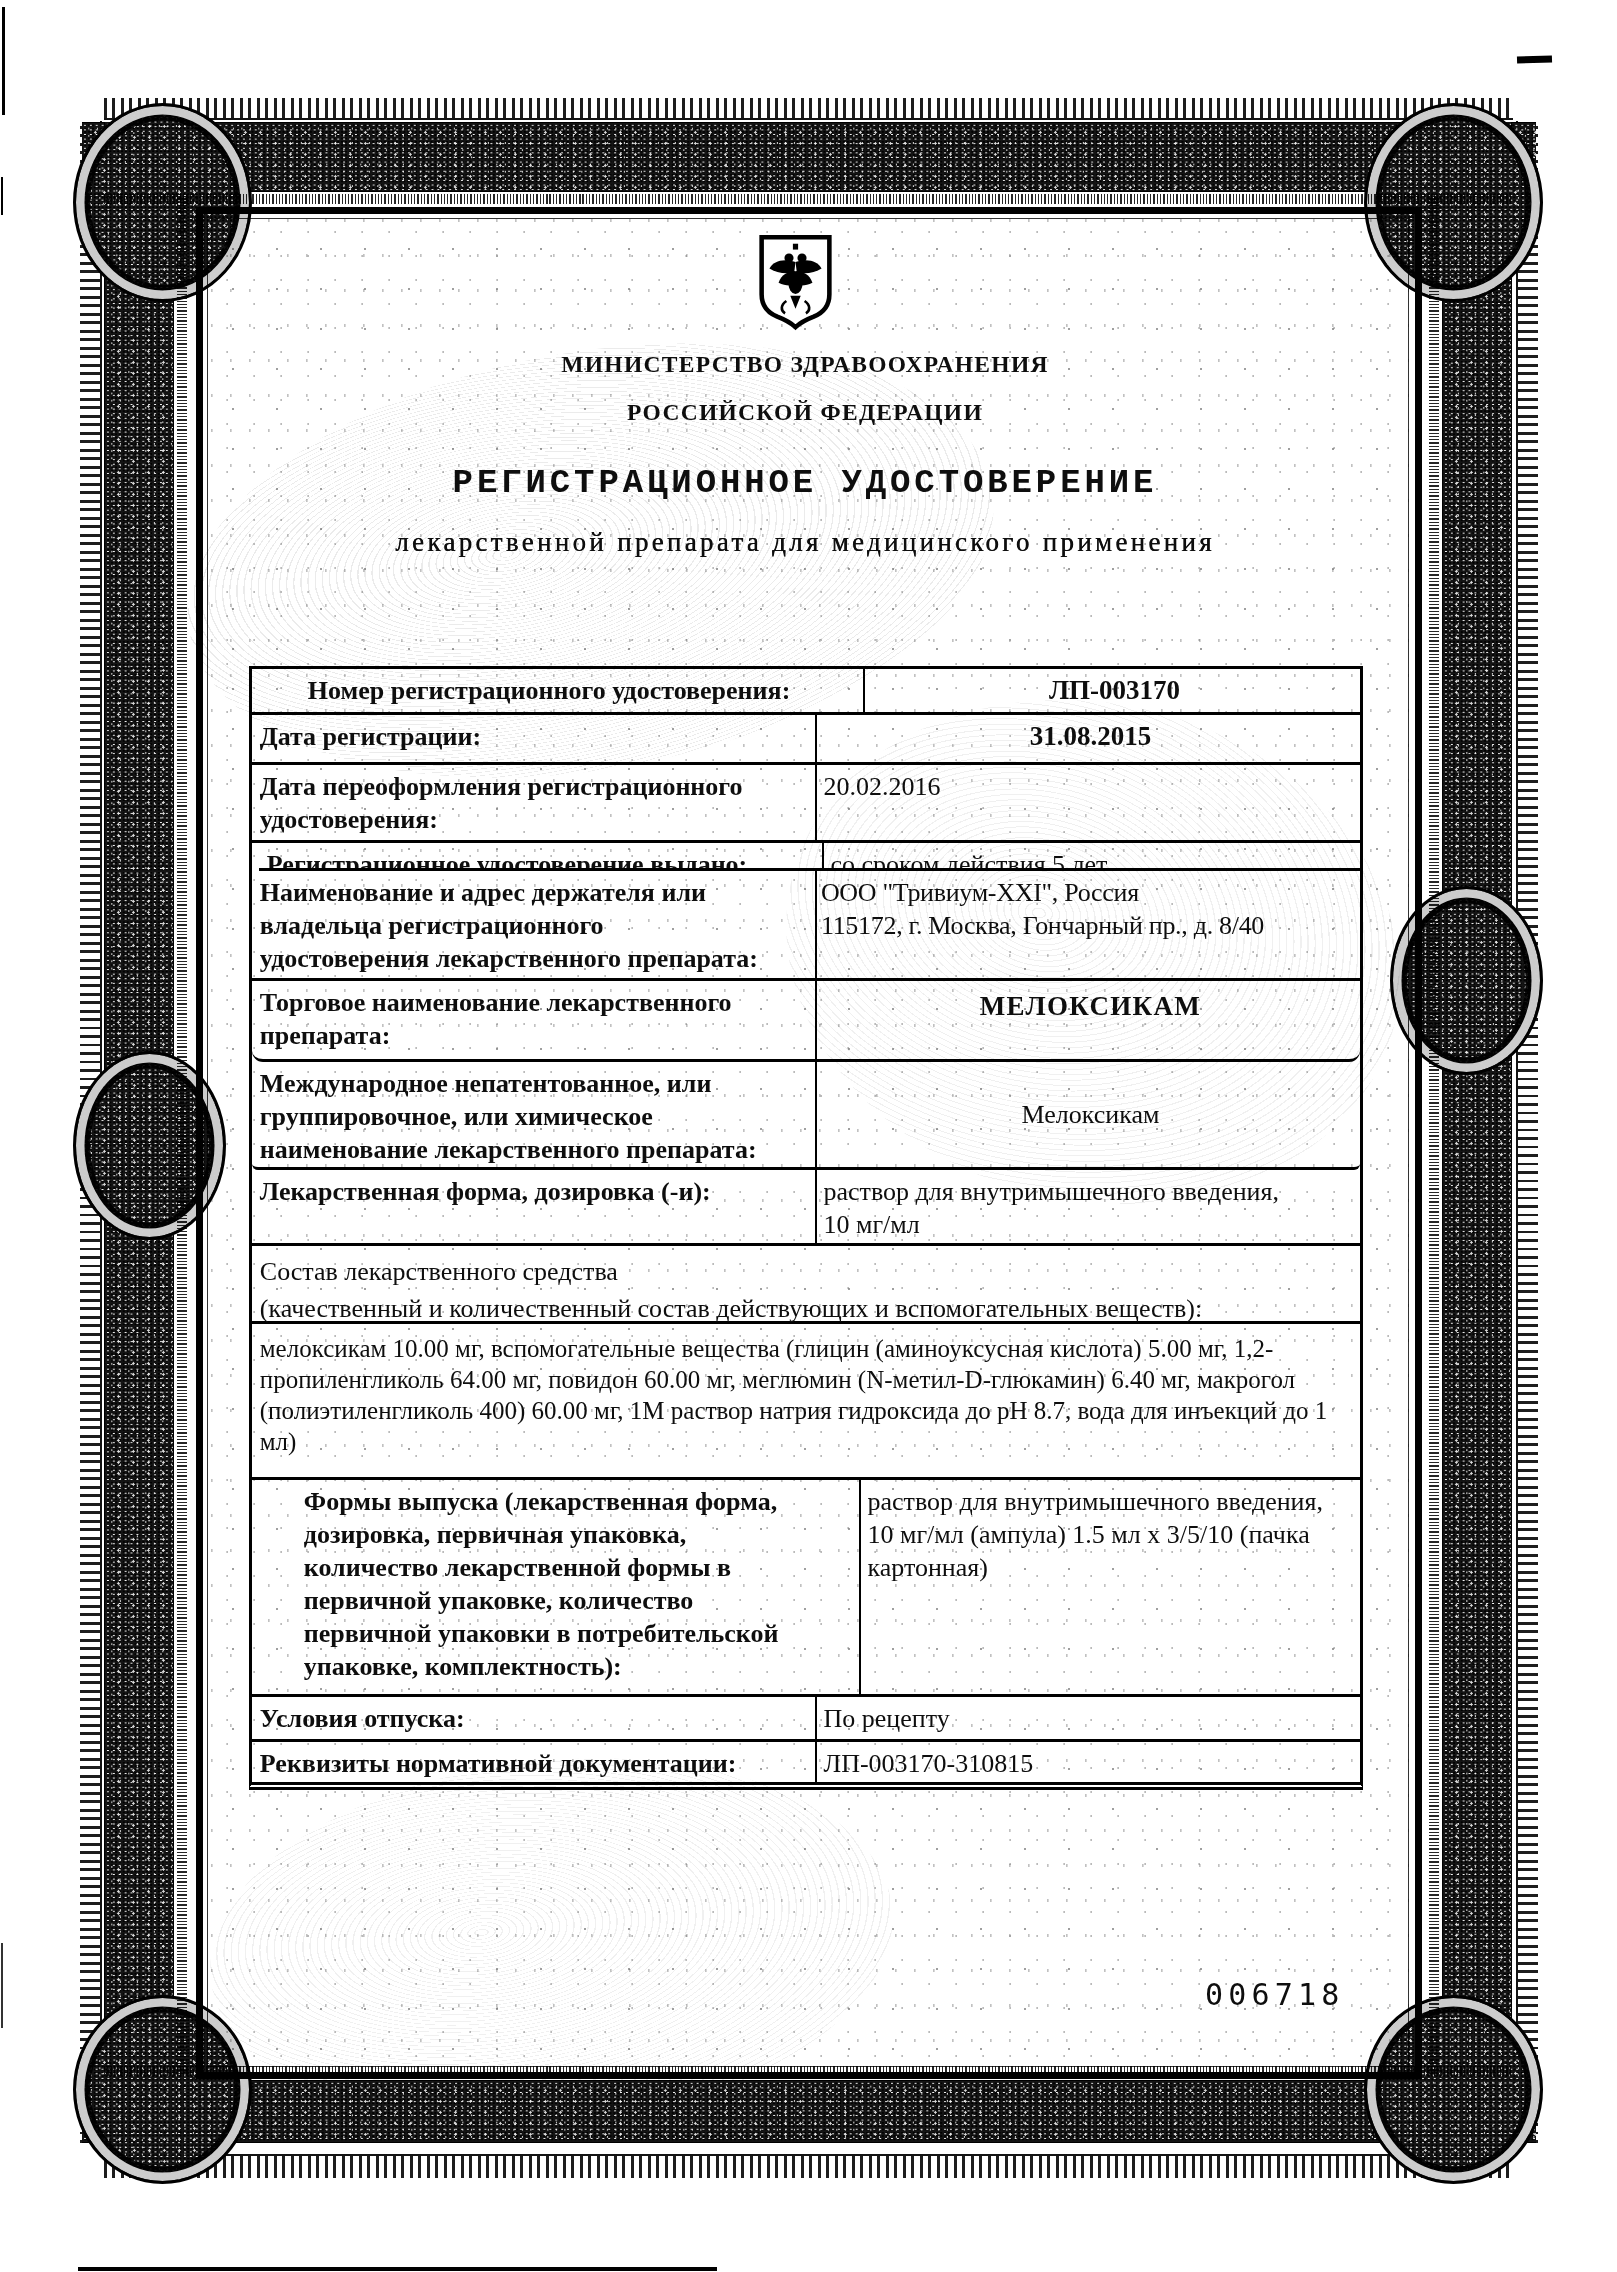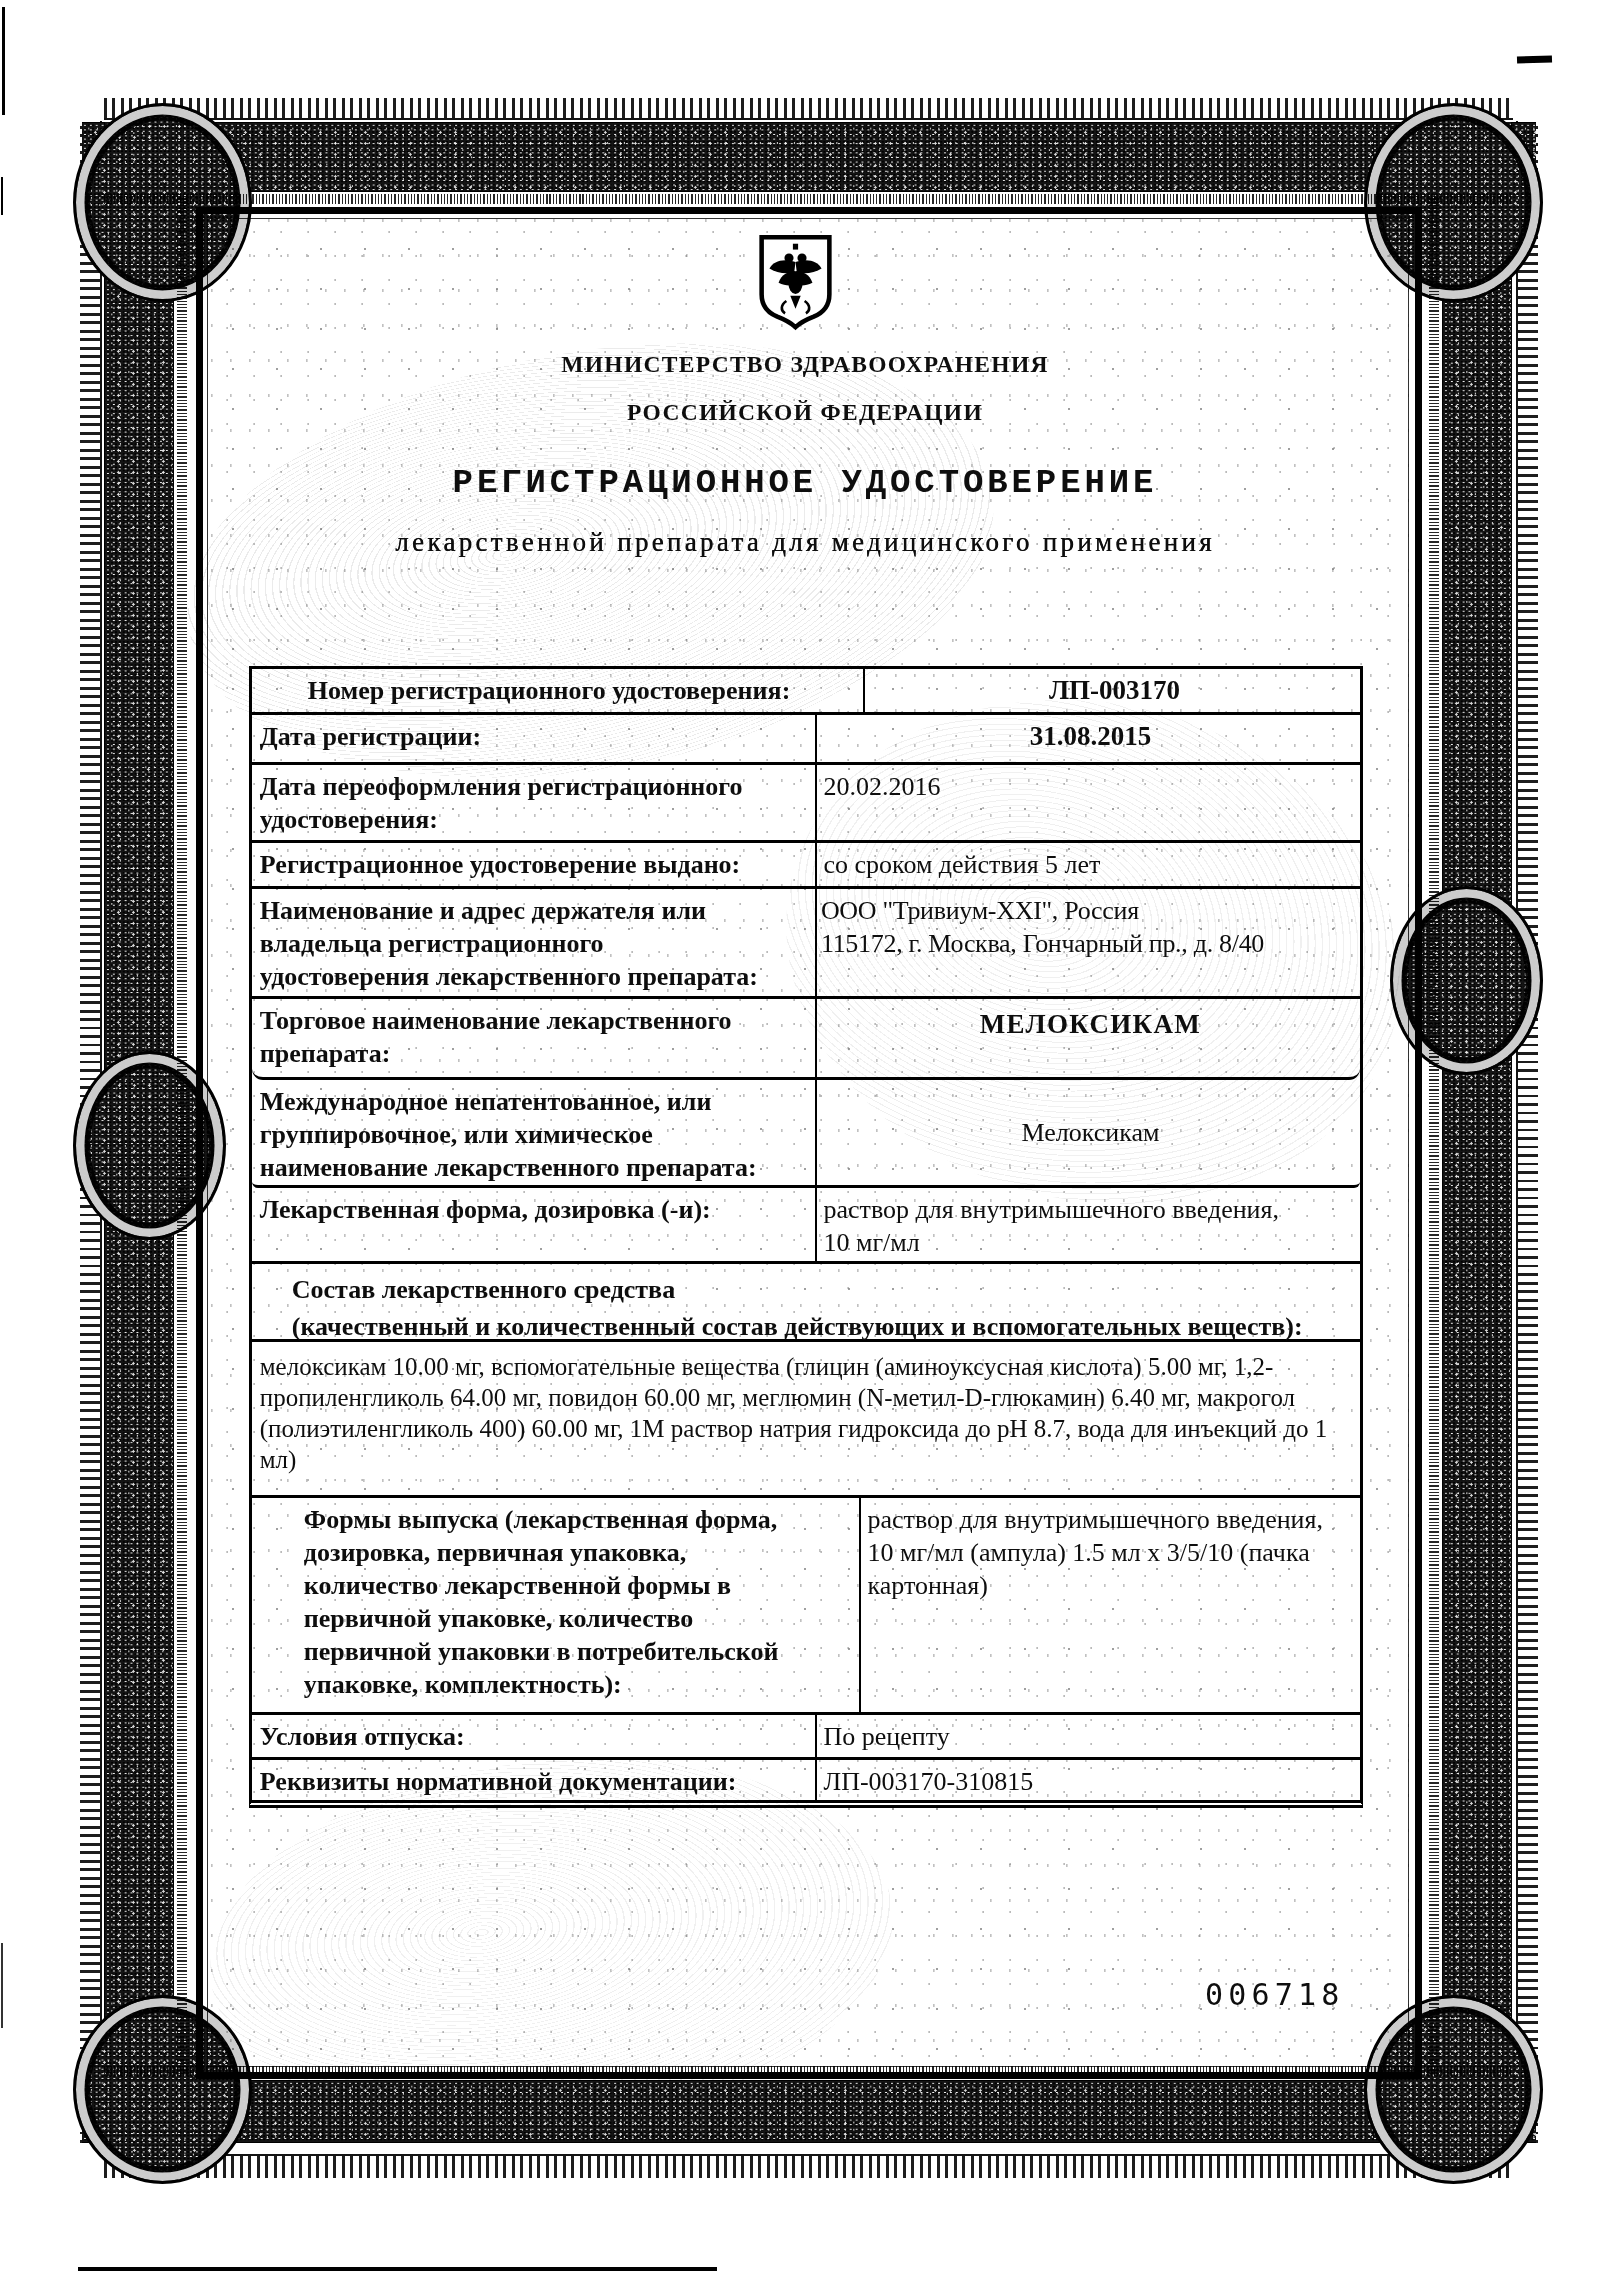--- a/index.html
+++ b/index.html
@@ -96,23 +96,23 @@
   .row{display:grid;grid-template-columns:565px 1fr;border-bottom:3.9px solid #000;}
   .row.last{border-bottom:none;}
   .row.full{display:block;}
   .cell{white-space:pre-line;overflow:hidden;}
   .lbl{font-weight:bold;padding:5.2px 3.9px 0 7.8px;border-right:2.6px solid #000;}
   .val{padding:5.2px 2.6px 0 6.5px;}
   .val.c{text-align:center;}
   .val.b{font-weight:bold;font-size:27px;}
   .val.vmid{display:flex;align-items:center;justify-content:center;padding-top:0;}
   .fullcell{padding:6.5px 6.5px 0 7.8px;}
-  .fullcell.b{font-weight:bold;line-height:37px;margin-left:32px;}
+  .fullcell.b{font-weight:normal;line-height:37px;}
   .fullcell.body{font-size:25px;line-height:31px;padding-top:9px;}
-  .r0{height:46px;padding-left:48px;}  .r1{height:50px;}  .r2{height:78px;} .r3{height:46px;}
+  .r0{height:46px;padding-left:48px;}  .r1{height:50px;}  .r2{height:78px;} .r3{height:28px;margin-left:7px;}
   .r4{height:110px;} .r5{height:81px;border-radius:11px;} .r6{height:108px;border-radius:6px;} .r7{height:76px;}
   .r8{height:78px;} .r9{height:156px;} .r10{height:217px;padding-left:44px;}.r11{height:45px;}
   .r12{height:40px;}
   .tn{font-size:29px;letter-spacing:1.3px;padding-top:9px;}
 
   .serial{position:absolute;left:1205px;top:1977px;
     font-family:"DejaVu Sans Mono",monospace;font-size:30px;letter-spacing:5.2px;}
 </style>
 </head>
 <body>

